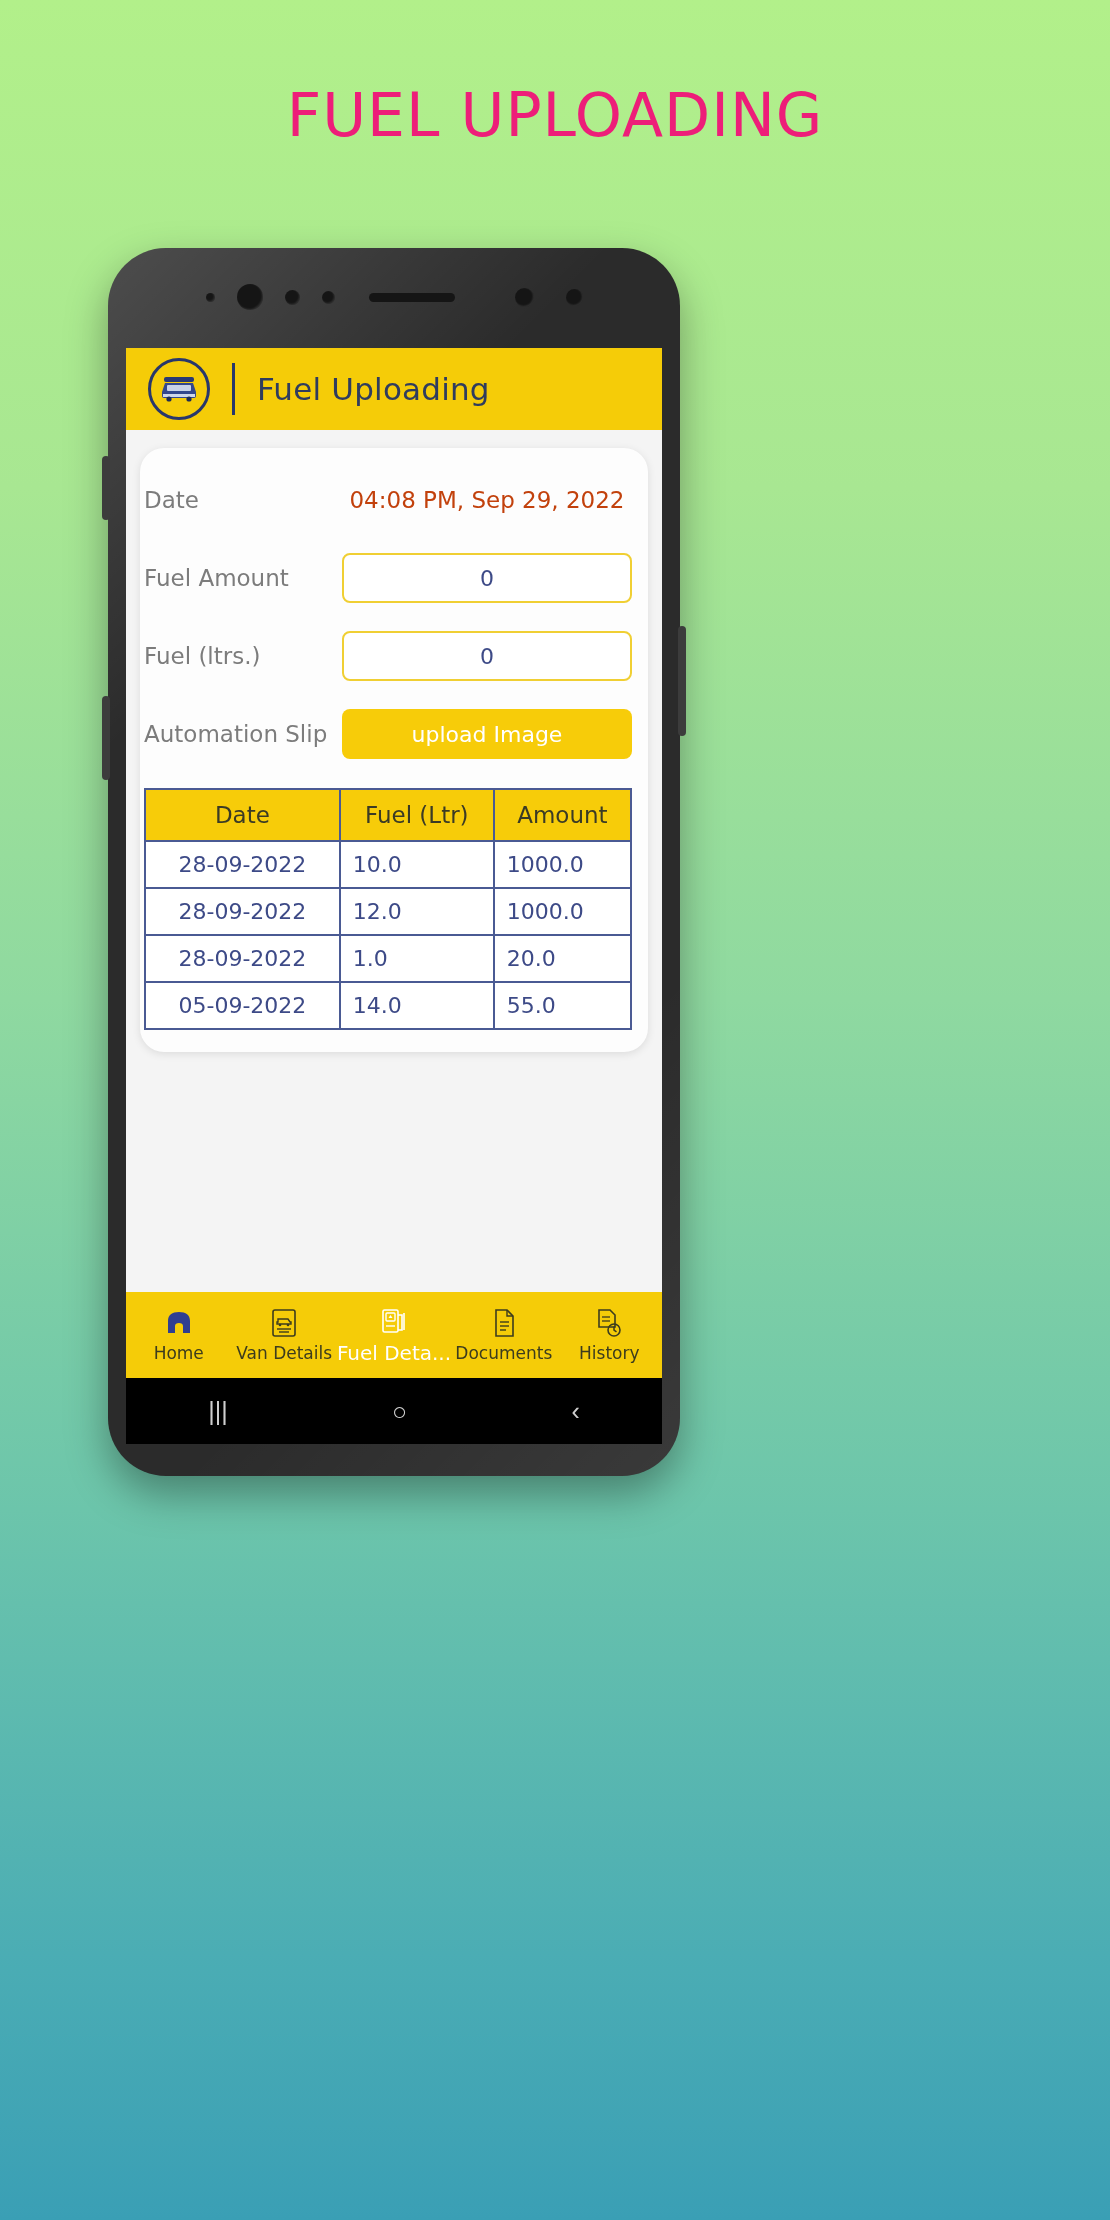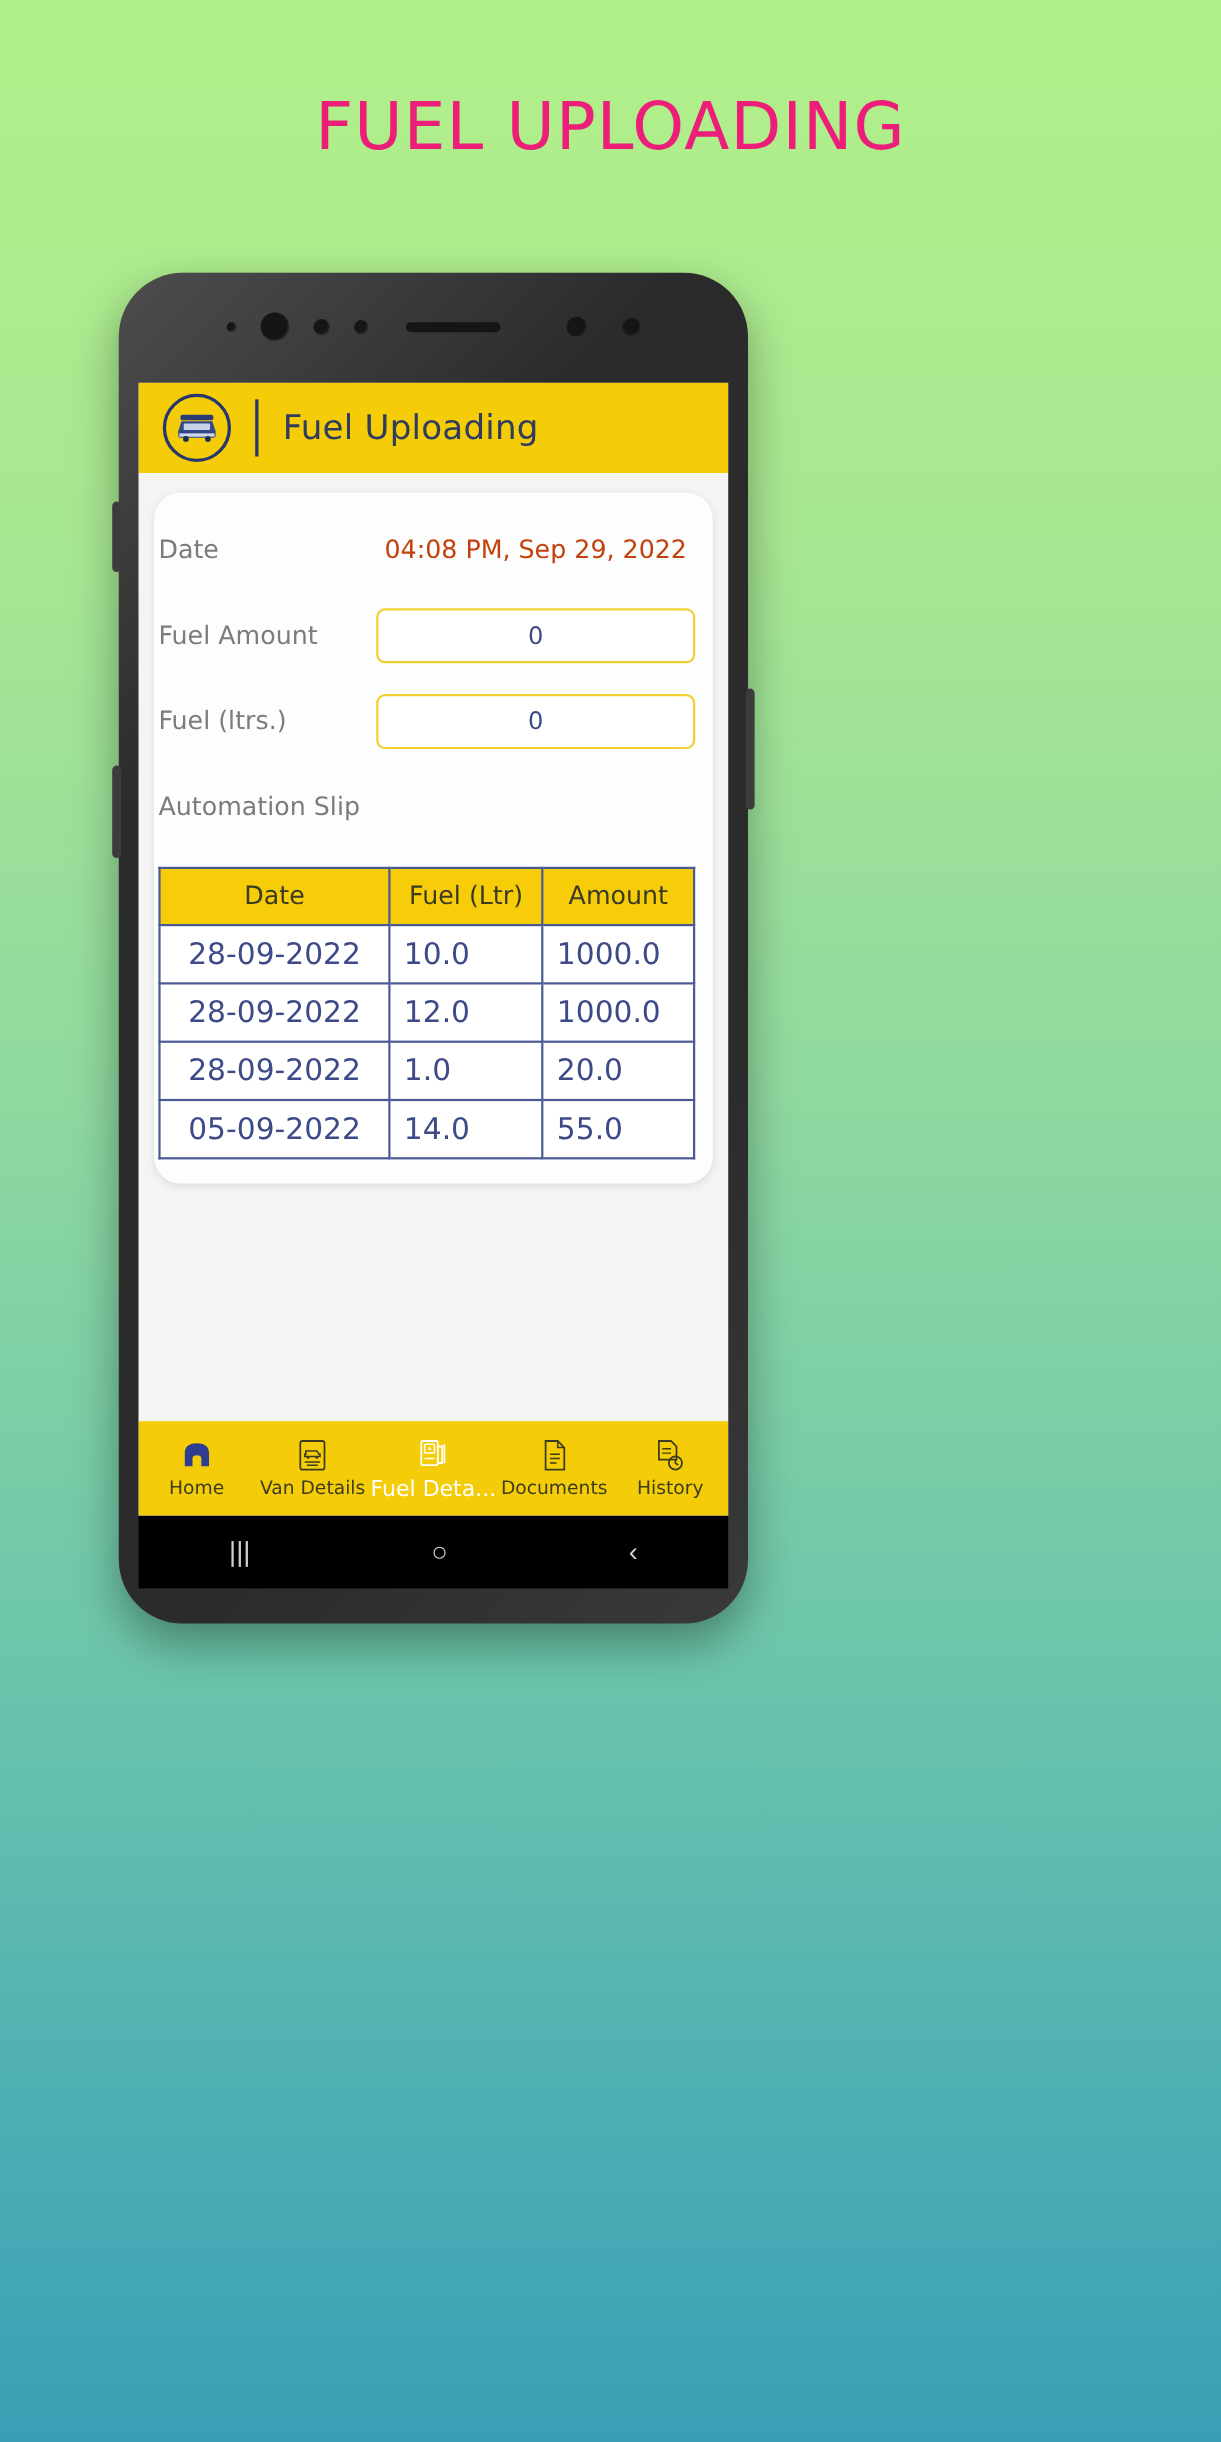--- a/index.html
+++ b/index.html
@@ -213,21 +213,21 @@
     background: #f7cc09;
     color: #3b3b25;
     font-size: 23px;
     font-weight: 400;
     padding: 12px 8px;
     border: 2px solid #4a5a93;
     text-align: center;
   }
   table.fuel-table td {
     color: #3d4a87;
-    font-size: 27px;
+    font-size: 22px;
     padding: 10px 12px;
     border: 2px solid #4a5a93;
     background: #fff;
   }
   table.fuel-table td.c-date   { text-align: center; }
   table.fuel-table td.c-num    { text-align: left; }
 
   
   .bottomnav {
     flex: 0 0 auto;
@@ -322,20 +322,21 @@
           <input class="inp" type="text" value="0" style="">
         </div>
 
         <div class="form-row">
           <div class="form-label">Fuel (ltrs.)</div>
           <input class="inp" type="text" value="0" style="">
         </div>
 
         <div class="form-row">
           <div class="form-label">Automation Slip</div>
+          <button class="upload-btn">upload Image</button>
         </div>
 
 
         <table class="fuel-table">
           <thead>
             <tr>
               <th>Date</th>
               <th>Fuel (Ltr)</th>
               <th>Amount</th>
             </tr>

